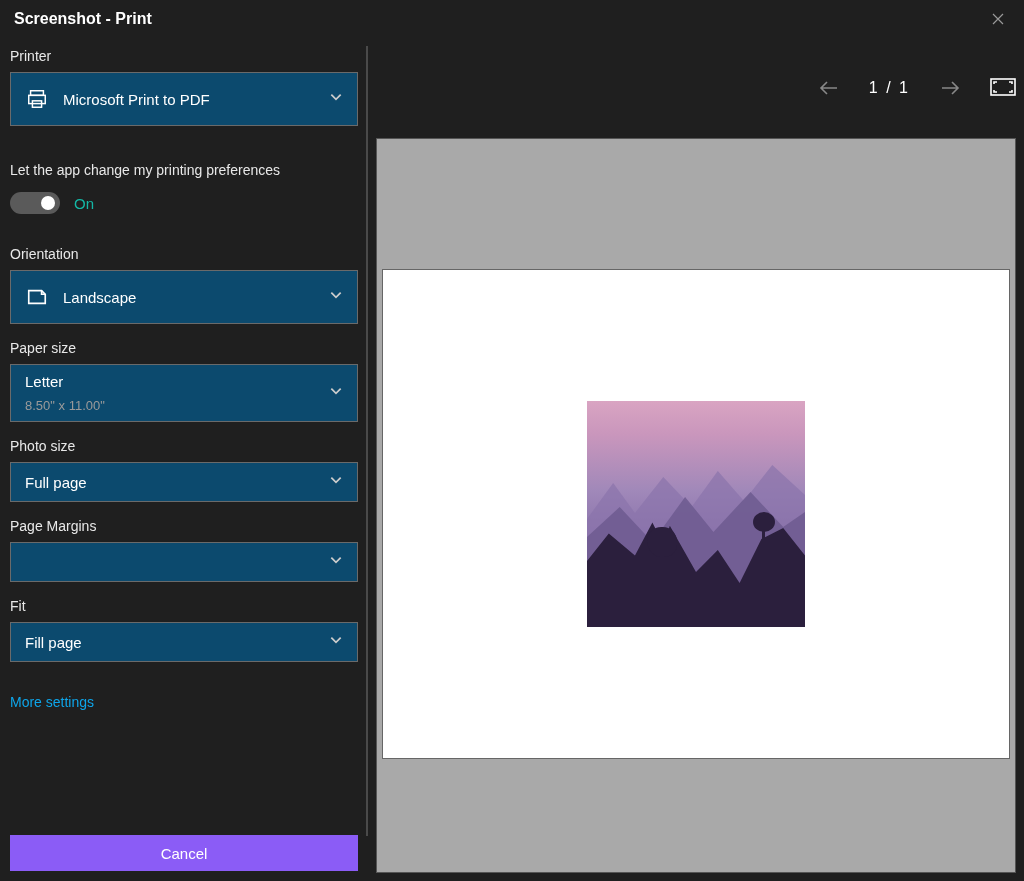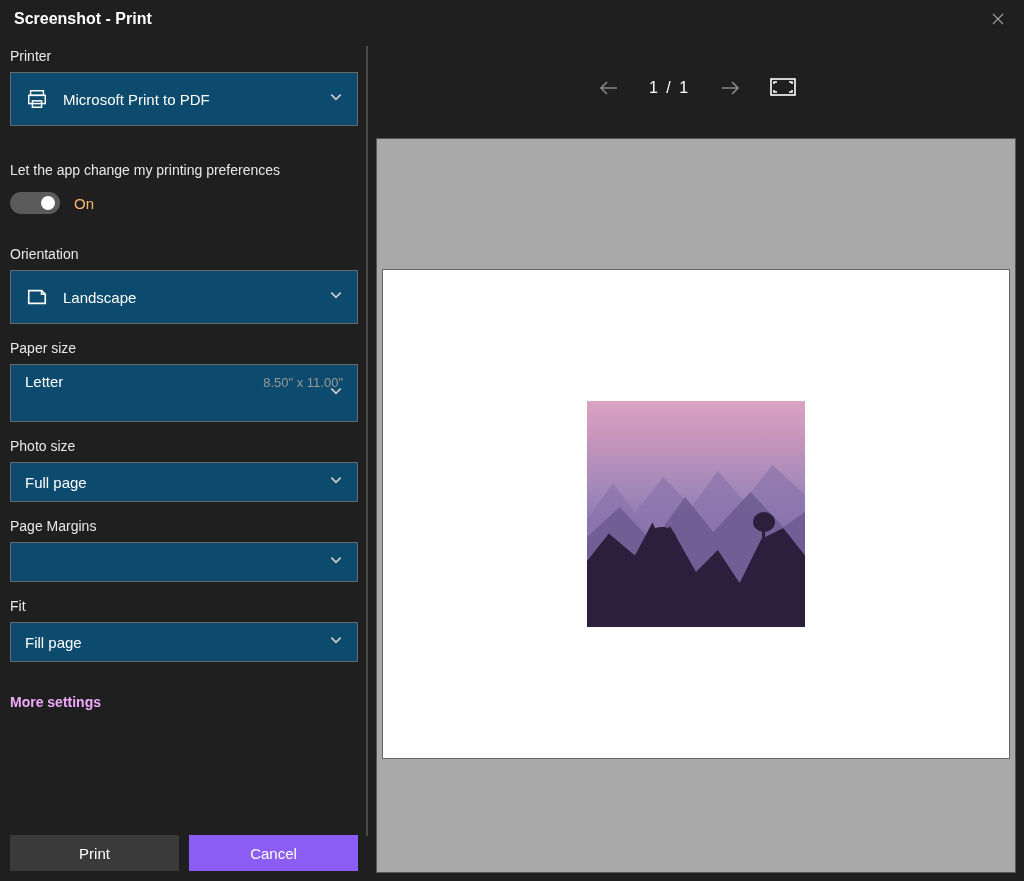--- a/index.html
+++ b/index.html
@@ -7,37 +7,37 @@
     .titlebar { height: 38px; display: flex; align-items: center; justify-content: space-between; padding: 0 12px; }
     .titlebar-title { font-size: 16px; font-weight: 600; color: #fff; padding-left: 2px; }
     .close-btn { width: 28px; height: 28px; display: flex; align-items: center; justify-content: center; color: #999; cursor: pointer; }
     .close-btn svg { width: 12px; height: 12px; }
     .main { flex: 1; display: flex; min-height: 0; }
     .sidebar { width: 368px; padding: 8px 10px 10px 10px; display: flex; flex-direction: column; position: relative; }
     .scroll-line { position: absolute; top: 8px; right: 0; width: 2px; height: 790px; background: #4a4a4a; }
     .field-label { font-size: 14px; color: #e8e8e8; margin-bottom: 8px; margin-top: 2px; }
     .dropdown { border: 1px solid #6a6a6a; background: #0c4a6e; height: 54px; display: flex; align-items: center; padding: 0 14px; cursor: pointer; position: relative; }
     .dropdown.sm { height: 40px; }
-    .dropdown.md { height: 58px; padding: 8px 14px; align-items: flex-start; flex-direction: row; justify-content: center; }
+    .dropdown.md { height: 58px; padding: 8px 14px; align-items: flex-start; flex-direction: column; justify-content: center; }
     .dropdown .dd-icon { width: 24px; height: 24px; margin-right: 14px; display: flex; align-items: center; justify-content: center; }
     .dropdown .dd-text { font-size: 15px; color: #fff; flex: 1; }
     .dropdown .dd-sub { font-size: 13px; color: #9a9a9a; margin-top: 2px; }
     .dropdown .chevron { position: absolute; right: 14px; top: 50%; transform: translateY(-50%); color: #ccc; }
     .group { margin-bottom: 14px; }
     .pref-label { font-size: 14px; color: #e8e8e8; margin-top: 22px; margin-bottom: 14px; }
     .toggle-row { display: flex; align-items: center; gap: 14px; margin-bottom: 30px; }
     .toggle { width: 50px; height: 22px; border-radius: 11px; background: #5a5a5a; position: relative; cursor: pointer; }
     .toggle .knob { position: absolute; width: 14px; height: 14px; border-radius: 50%; background: #fff; top: 4px; right: 5px; }
-    .toggle-state { font-size: 15px; color: #fdba74; }
-    .more { font-size: 14px; color: #f0abfc; margin-top: 18px; margin-bottom: 14px; font-weight: bold; }
+    .toggle-state { font-size: 15px; color: #14b8a6; }
+    .more { font-size: 14px; color: #0ea5e9; margin-top: 18px; margin-bottom: 14px; }
     .button-row { display: flex; gap: 10px; margin-top: auto; }
     .btn { flex: 1; height: 36px; background: #3a3a3a; color: #fff; border: none; font-size: 15px; cursor: pointer; display: flex; align-items: center; justify-content: center; }
     .btn.secondary { background: #8b5cf6; }
     .preview { flex: 1; display: flex; flex-direction: column; padding: 0 8px 8px 8px; }
-    .preview-toolbar { height: 100px; display: flex; align-items: center; justify-content: center; gap: 27px; }
+    .preview-toolbar { height: 100px; display: flex; align-items: center; justify-content: flex-end; gap: 27px; }
     .nav-btn { width: 26px; height: 26px; display: flex; align-items: center; justify-content: center; color: #888; cursor: pointer; }
     .page-ind { font-size: 16px; color: #fff; letter-spacing: 2px; }
     .fullscreen-btn { width: 26px; height: 20px; color: #fff; cursor: pointer; }
     .preview-area { flex: 1; background: #a9a9a9; display: flex; align-items: flex-start; justify-content: center; padding-top: 130px; padding-bottom: 20px; border: 1px solid #555; }
     .page { width: 628px; height: 490px; background: #fff; border: 1px solid #666; display: flex; align-items: center; justify-content: center; }
     .page-image { width: 218px; height: 226px; background: linear-gradient(to bottom, #d9a4c2 0%, #c996bc 15%, #a088b9 40%, #8a73ab 60%, #8a73ab 100%); position: relative; overflow: hidden; }
     .mtn-far { position: absolute; bottom: 60px; left: 0; right: 0; height: 120px; background: #8a73ab; clip-path: polygon(0 60%, 12% 30%, 22% 55%, 35% 25%, 48% 50%, 60% 20%, 72% 45%, 85% 15%, 100% 40%, 100% 100%, 0 100%); opacity: 0.7; }
     .mtn-mid { position: absolute; bottom: 40px; left: 0; right: 0; height: 100px; background: #6d5a8f; clip-path: polygon(0 50%, 15% 20%, 30% 55%, 45% 10%, 58% 45%, 75% 5%, 90% 40%, 100% 25%, 100% 100%, 0 100%); opacity: 0.85; }
     .mtn-near { position: absolute; bottom: 0; left: 0; right: 0; height: 110px; background: #2b1f3d; clip-path: polygon(0 40%, 10% 15%, 22% 35%, 30% 5%, 35% 25%, 38% 8%, 50% 50%, 60% 30%, 70% 60%, 80% 20%, 90% 10%, 100% 35%, 100% 100%, 0 100%); }
     .tree1 { position: absolute; bottom: 70px; left: 60px; width: 30px; height: 30px; background: #2b1f3d; border-radius: 50% 50% 45% 55%; }
@@ -151,21 +151,20 @@
           <svg class="chev-svg" viewBox="0 0 12 12">
               <path d="M2 4 L6 8 L10 4" stroke="currentColor" stroke-width="1.5" fill="none"></path>
             </svg>
         </span>
       </div>
     </div>
 
     <div class="more">More settings</div>
 
     <div class="button-row">
-      <button class="btn">Print</button>
       <button class="btn secondary">Cancel</button>
     </div>
   </div>
 
   <div class="preview">
     <div class="preview-toolbar">
       <div class="nav-btn">
         <svg width="20" height="16" viewBox="0 0 20 16">
             <path d="M8 2 L2 8 L8 14 M2 8 H18" stroke="currentColor" stroke-width="1.6" fill="none"></path>
           </svg>

